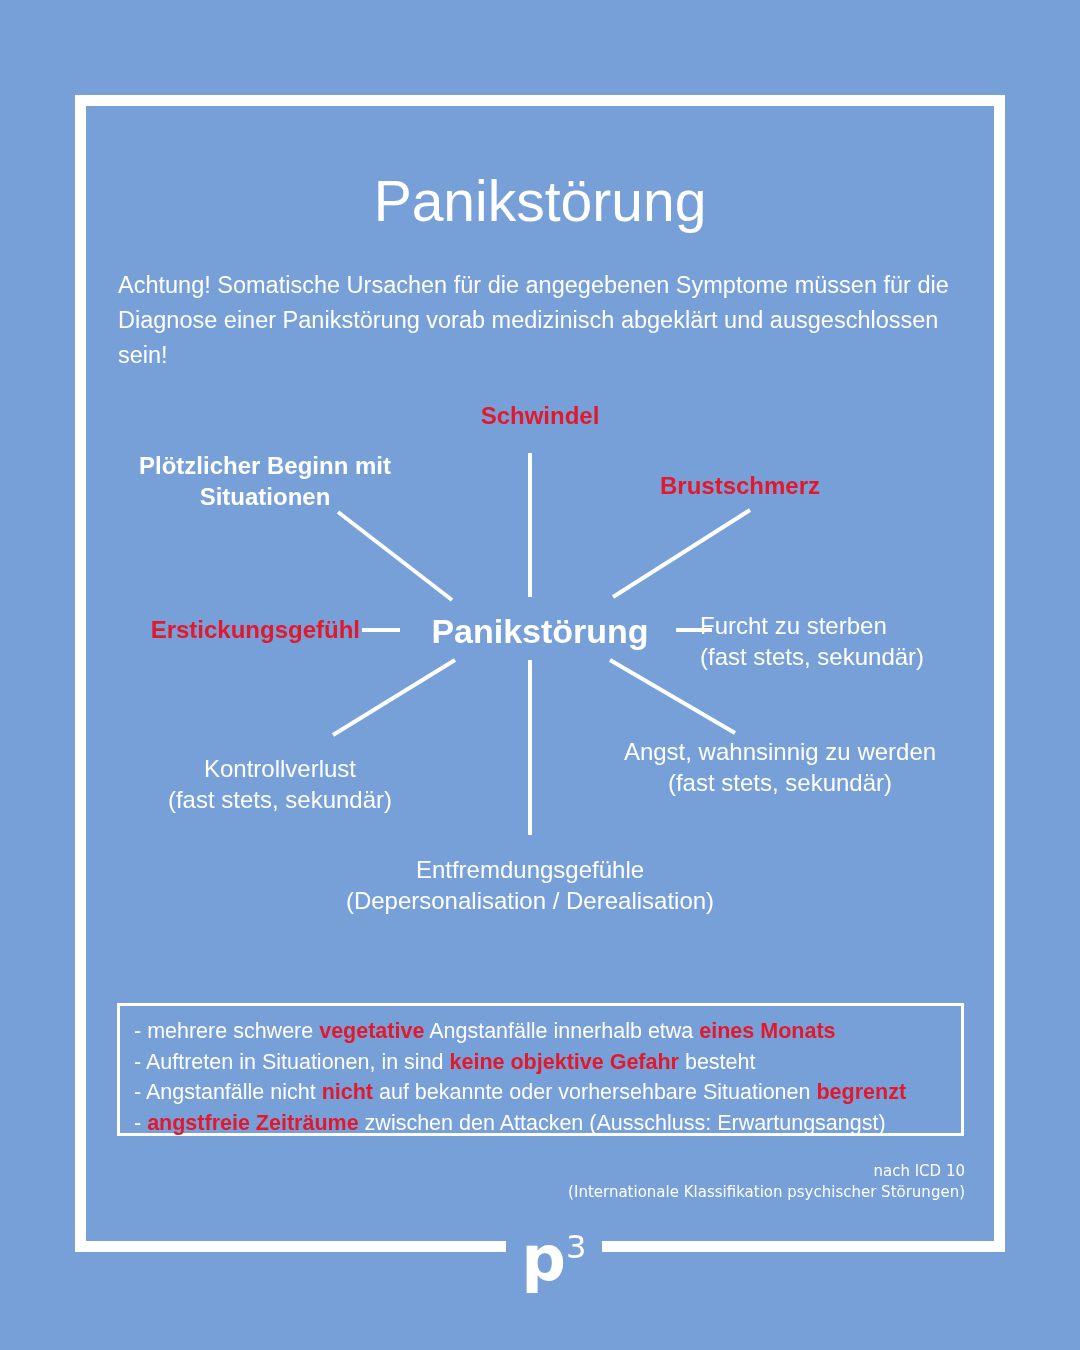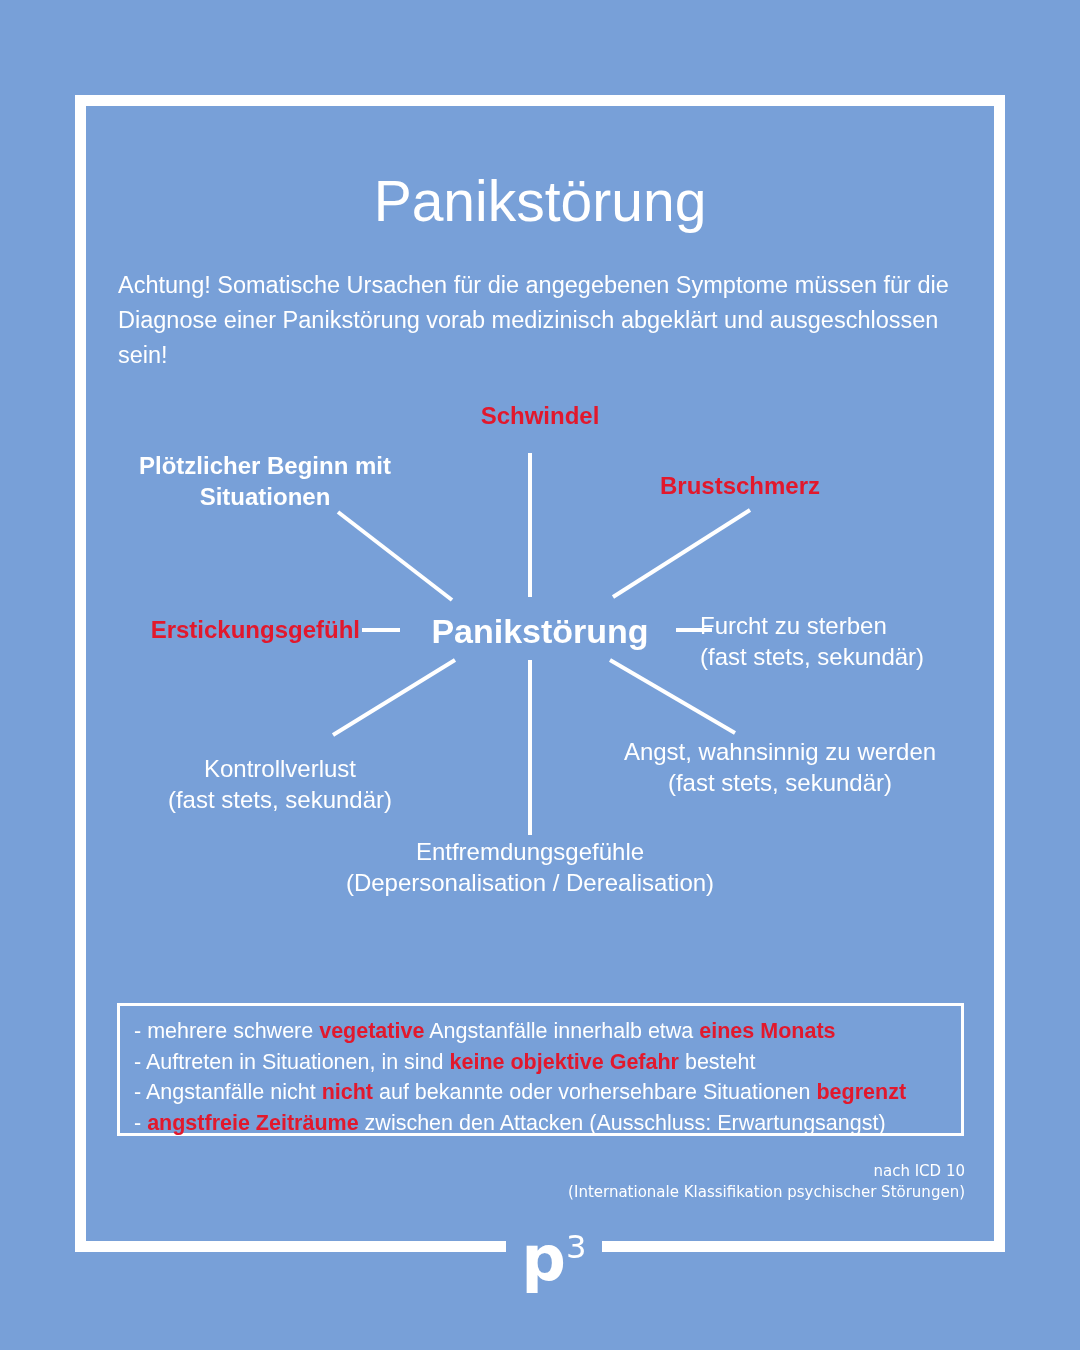--- a/index.html
+++ b/index.html
@@ -78,21 +78,21 @@
     color: #ffffff;
     font-size: 34px;
     font-weight: bold;
     line-height: 42px;
   }
 
   .n-schwindel   { left:340px; top:400px;  width:400px; text-align:center; font-weight:bold; }
   .n-brust       { left:660px; top:470px;  width:320px; text-align:left;   font-weight:bold; }
   .n-furcht      { left:700px; top:610px;  width:330px; text-align:left; }
   .n-angst       { left:570px; top:736px;  width:420px; text-align:center; }
-  .n-entfremd    { left:280px; top:836px;  width:500px; text-align:center; }
+  .n-entfremd    { left:280px; top:854px;  width:500px; text-align:center; }
   .n-kontroll    { left:100px; top:753px;  width:360px; text-align:center; }
   .n-erstick     { left:90px;  top:614px;  width:270px; text-align:right;  font-weight:bold; }
   .n-ploetzlich  { left:95px;  top:450px;  width:340px; text-align:center; font-weight:bold; }
 
   
   #criteria {
     position: absolute;
     left: 117px;
     top: 1003px;
     width: 847px;

